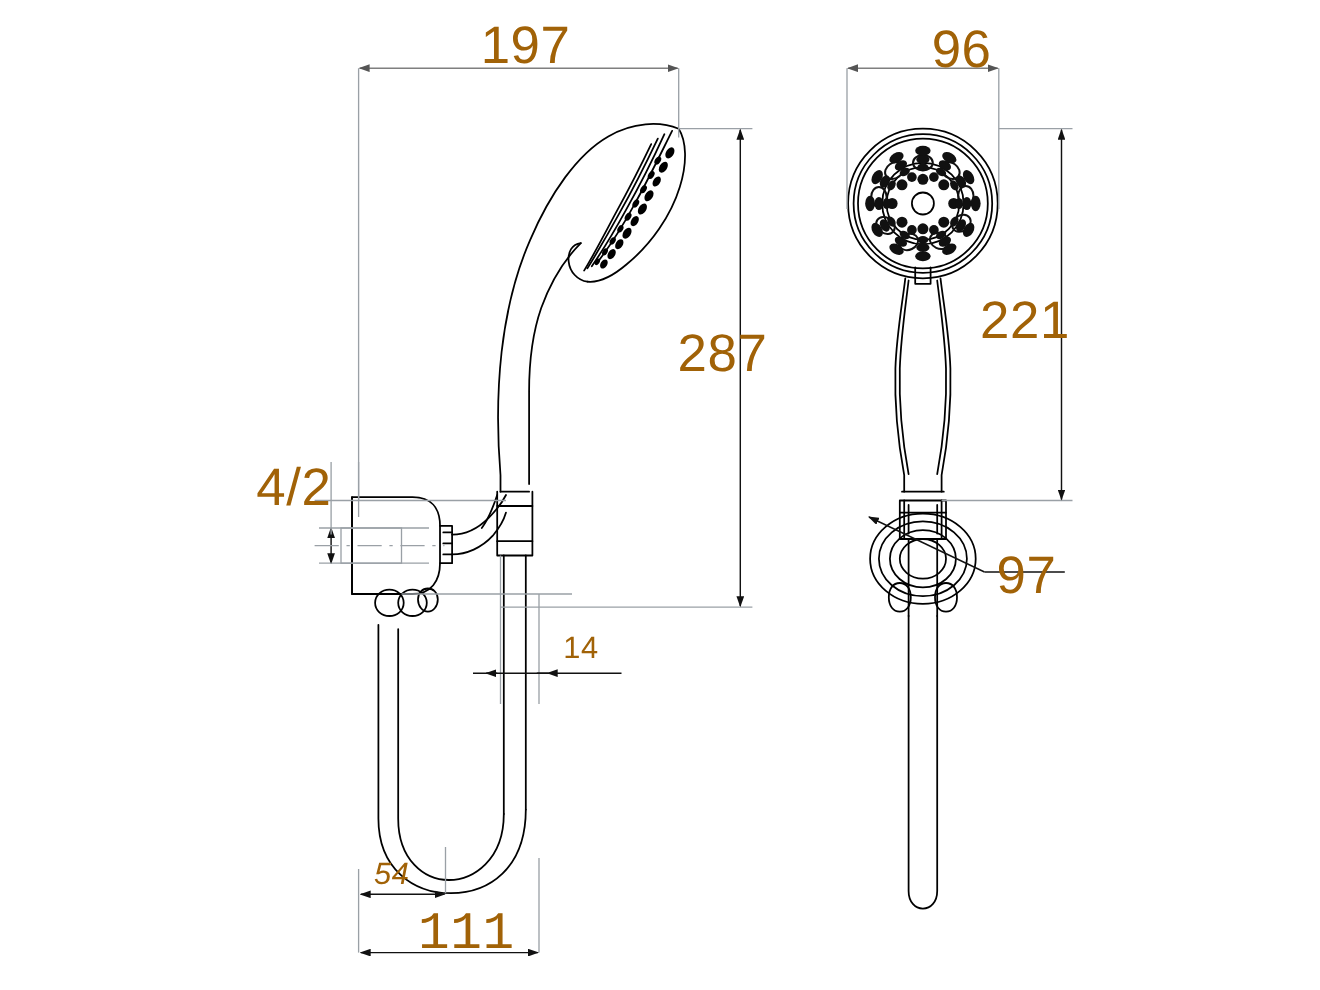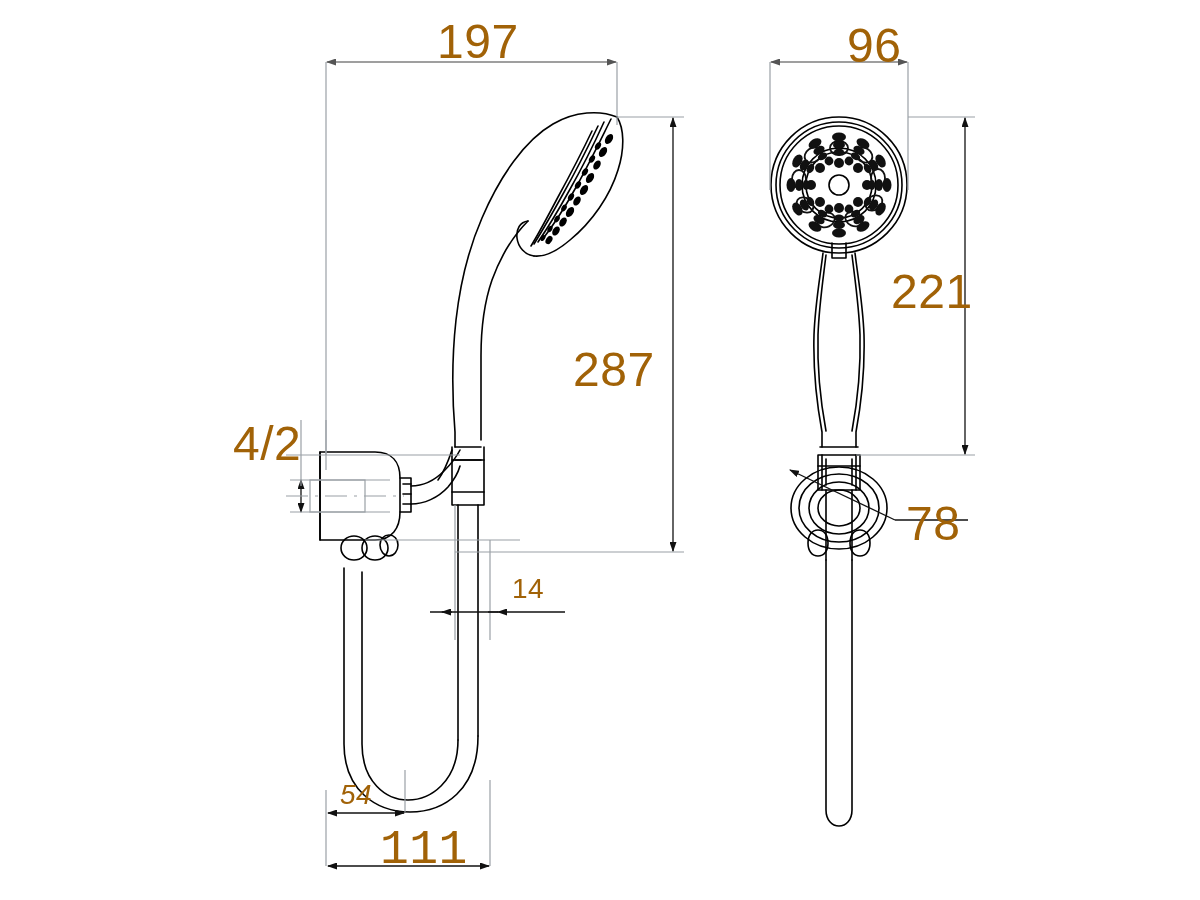--- a/index.html
+++ b/index.html
@@ -319,29 +319,29 @@
       <line x1="290" y1="512" x2="390" y2="512"></line>
       <line x1="286" y1="496" x2="404" y2="496" stroke-dasharray="22 7 3 7"></line>
       <rect x="310" y="480" width="55" height="32"></rect>
       <line x1="365" y1="540" x2="520" y2="540"></line>
       <line x1="286" y1="455" x2="460" y2="455"></line>
     </g>
   </svg>
 
   <div class="dim-label s-48" style="left:437px; top:18px;">197</div>
 
-  <div class="dim-label s-48" style="left:573px; top:298px;margin-top:48px;">287</div>
+  <div class="dim-label s-48" style="left:616px; top:298px;">287</div>
 
   <div class="dim-label s-48" style="left:233px; top:420px;">4/2</div>
 
   <div class="dim-label s-44" style="left:512px; top:575px;">14</div>
 
   <div class="dim-label s-44" style="left:340px; top:781px;font-style:italic;">54</div>
 
   <div class="dim-label s-48" style="left:380px; top:826px;font-family:Liberation Mono, monospace;">111</div>
 
   <div class="dim-label s-48" style="left:806px; top:22px;margin-left:41px;">96</div>
 
   <div class="dim-label s-48" style="left:891px; top:268px;">221</div>
 
-  <div class="dim-label s-48" style="left:906px; top:500px;">78</div>
+  <div class="dim-label s-48" style="left:906px; top:500px;">97</div>
 
 </div>
 
 </body></html>

